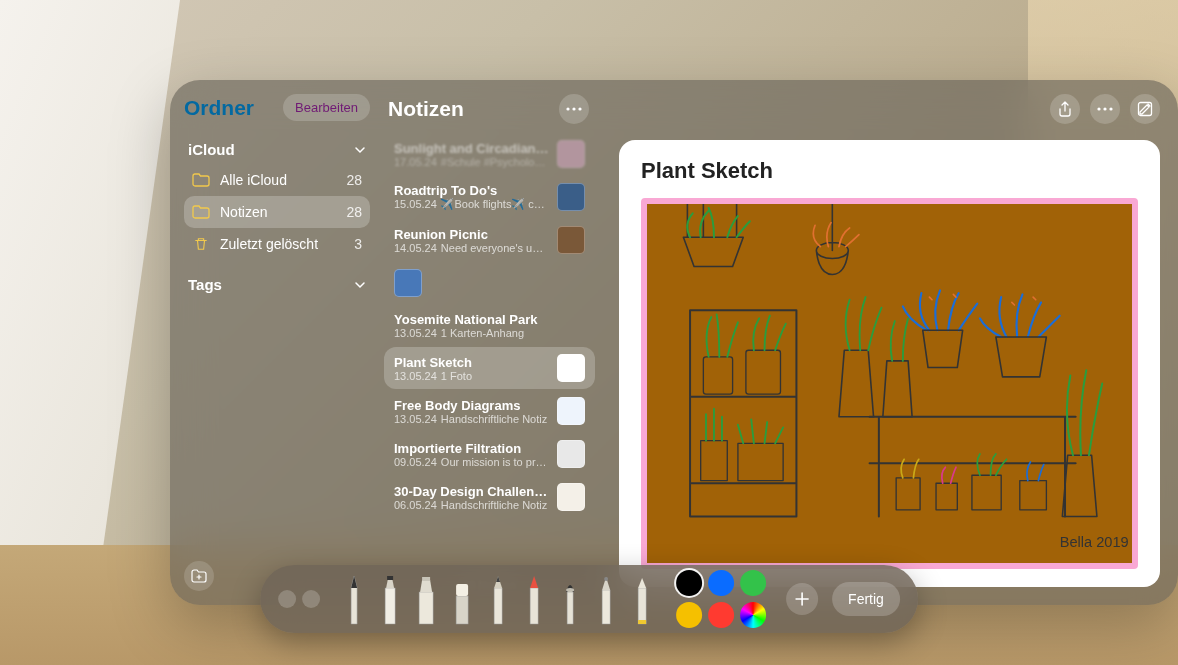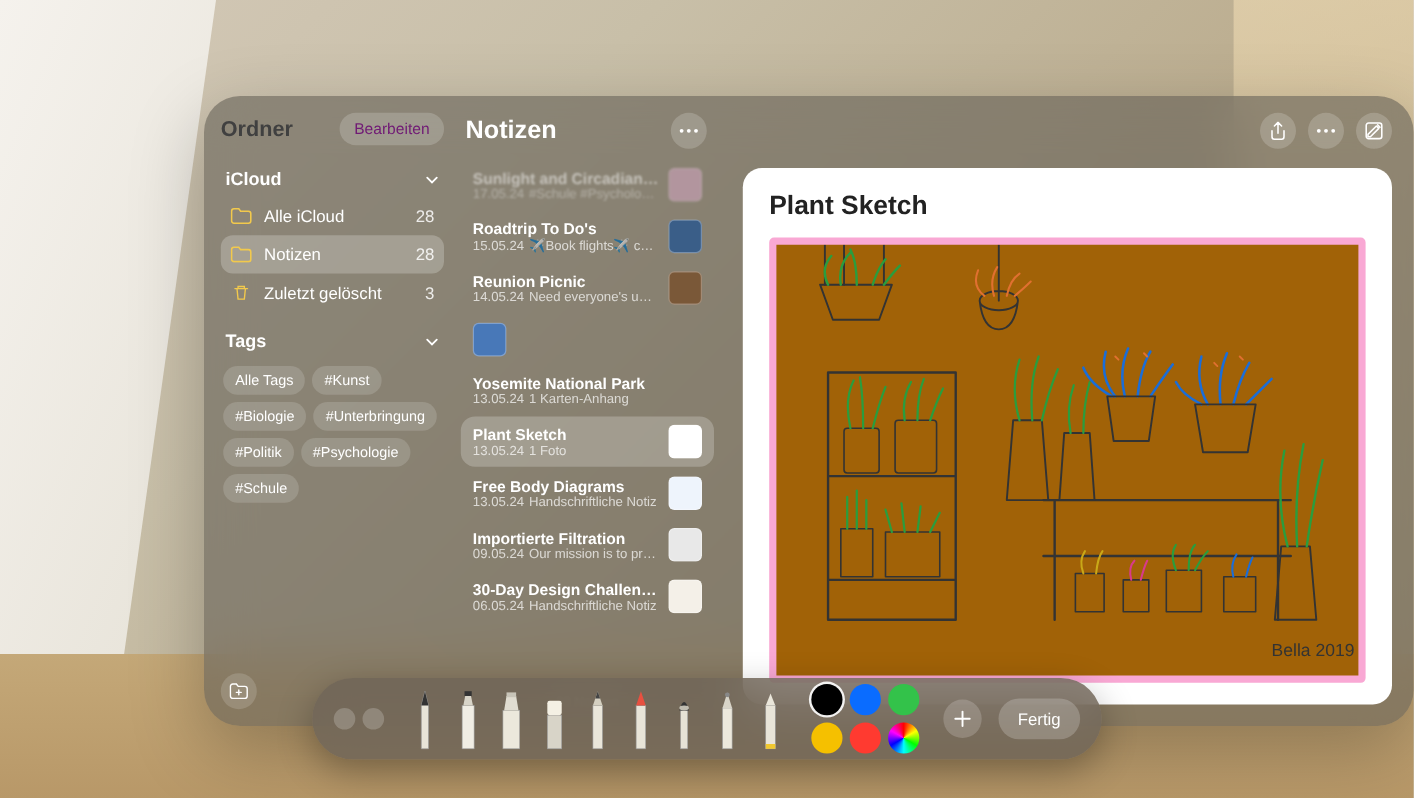--- a/index.html
+++ b/index.html
@@ -4,21 +4,21 @@
 <style>
 * { margin: 0; padding: 0; box-sizing: border-box; font-family: -apple-system, BlinkMacSystemFont, "Segoe UI", sans-serif; }
 body { width: 1178px; height: 665px; overflow: hidden; position: relative; background: linear-gradient(135deg, #d4c9b8 0%, #c8bfa8 30%, #b8a888 70%, #a89870 100%); }
 .room-bg { position: absolute; inset: 0; }
 .room-bg::before { content: ''; position: absolute; left: 0; top: 0; width: 180px; height: 100%; background: linear-gradient(105deg, #f5f2ed 0%, #e8e4da 100%); transform: skewX(-8deg); transform-origin: top left; }
 .room-bg::after { content: ''; position: absolute; right: 0; top: 0; width: 150px; height: 100%; background: linear-gradient(180deg, rgba(240,220,180,0.6), rgba(200,180,140,0.6)); }
 .floor { position: absolute; bottom: 0; left: 0; right: 0; height: 120px; background: linear-gradient(180deg, #c4a878 0%, #b89868 100%); }
 .window { position: absolute; top: 80px; left: 170px; right: 0; bottom: 60px; display: flex; border-radius: 30px; overflow: hidden; backdrop-filter: blur(20px); background: rgba(100,95,85,0.62); box-shadow: 0 20px 60px rgba(0,0,0,0.25); }
 .sidebar { width: 210px; padding: 14px 10px 14px 14px; color: #fff; display: flex; flex-direction: column; }
 .sidebar-header { display: flex; align-items: center; justify-content: space-between; margin-bottom: 14px; }
-.sidebar-title { font-size: 18px; font-weight: 700; color: #404040; }
+.sidebar-title { font-size: 21px; font-weight: 700; color: #0369a1; }
 .edit-btn { background: rgba(255,255,255,0.18); color: #701a75; border: none; border-radius: 16px; padding: 6px 12px; font-size: 13px; cursor: pointer; }
 .section-header { display: flex; align-items: center; justify-content: space-between; padding: 6px 4px; font-size: 15px; font-weight: 600; color: #fff; cursor: pointer; }
 .chevron { width: 12px; height: 12px; }
 .folder-item { display: flex; align-items: center; padding: 8px 8px; border-radius: 10px; cursor: pointer; font-size: 14px; color: #fff; }
 .folder-item.selected { background: rgba(255,255,255,0.22); }
 .folder-icon { width: 18px; height: 14px; margin-right: 10px; flex-shrink: 0; }
 .folder-label { flex: 1; }
 .folder-count { font-size: 14px; color: rgba(255,255,255,0.85); }
 .tags-wrap { display: flex; flex-wrap: wrap; gap: 6px; margin-top: 6px; padding: 0 2px; }
 .tag-pill { background: rgba(255,255,255,0.15); color: #fff; padding: 5px 10px; border-radius: 13px; font-size: 12px; cursor: pointer; }
@@ -95,29 +95,20 @@
           <span class="folder-label">Zuletzt gelöscht</span>
           <span class="folder-count">3</span>
         </div>
       </div>
     <div class="section-header" style="margin-top:10px">
       <span>Tags</span>
       <svg class="chevron" viewBox="0 0 12 12">
           <path d="M2 4l4 4 4-4" stroke="#fff" stroke-width="1.5" fill="none" stroke-linecap="round"></path>
         </svg>
     </div>
-    <div class="tags-wrap" id="tags">
-        <span class="tag-pill">Alle Tags</span>
-        <span class="tag-pill">#Kunst</span>
-        <span class="tag-pill">#Biologie</span>
-        <span class="tag-pill">#Unterbringung</span>
-        <span class="tag-pill">#Politik</span>
-        <span class="tag-pill">#Psychologie</span>
-        <span class="tag-pill">#Schule</span>
-      </div>
     <div class="new-folder-btn">
       <svg width="16" height="14" viewBox="0 0 16 14">
           <path d="M1 3a2 2 0 012-2h3l1.5 2H13a2 2 0 012 2v6a2 2 0 01-2 2H3a2 2 0 01-2-2V3z" fill="none" stroke="#fff" stroke-width="1.2"></path>
           <path d="M8 6v4M6 8h4" stroke="#fff" stroke-width="1.2" stroke-linecap="round"></path>
         </svg>
     </div>
   </div>
 
   <div class="notes-col">
     <div class="notes-header">

